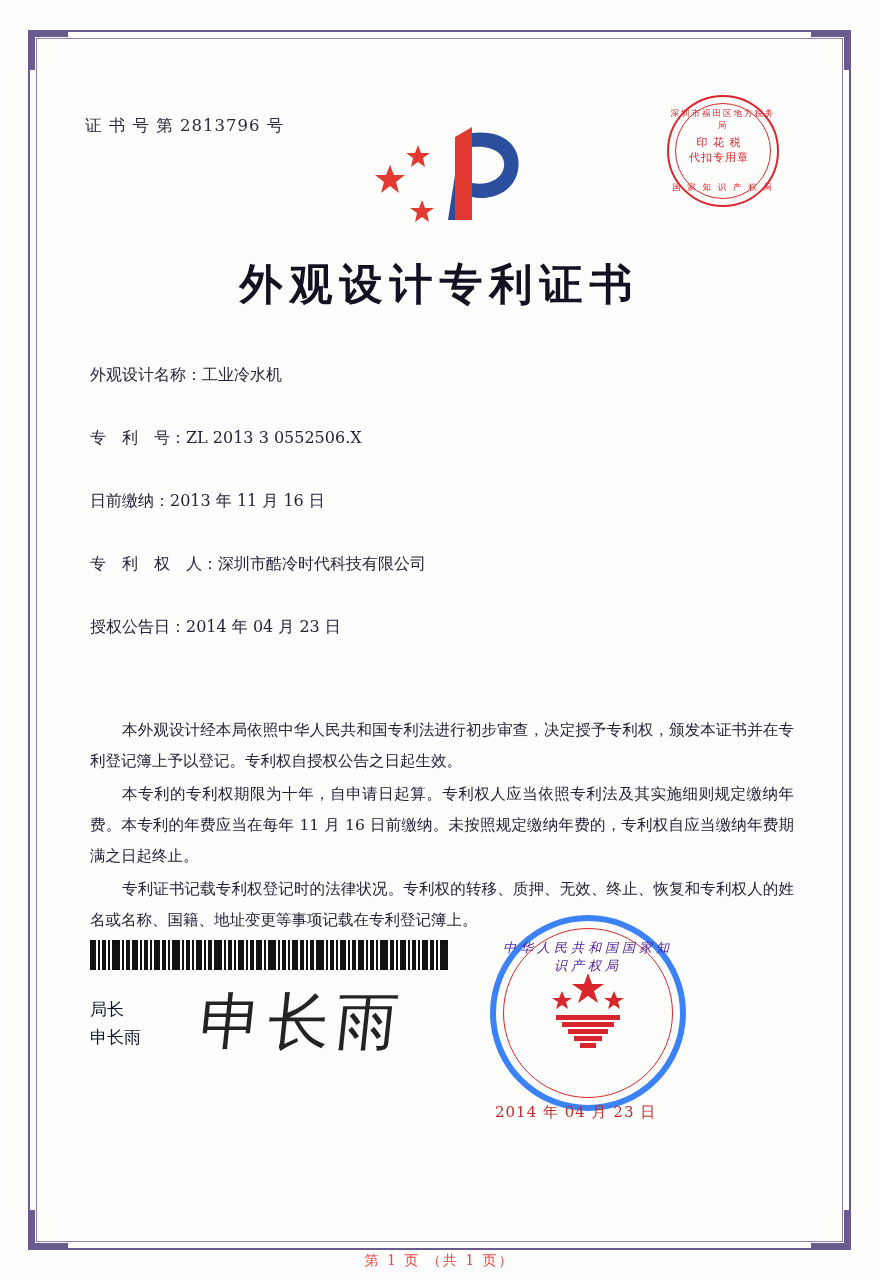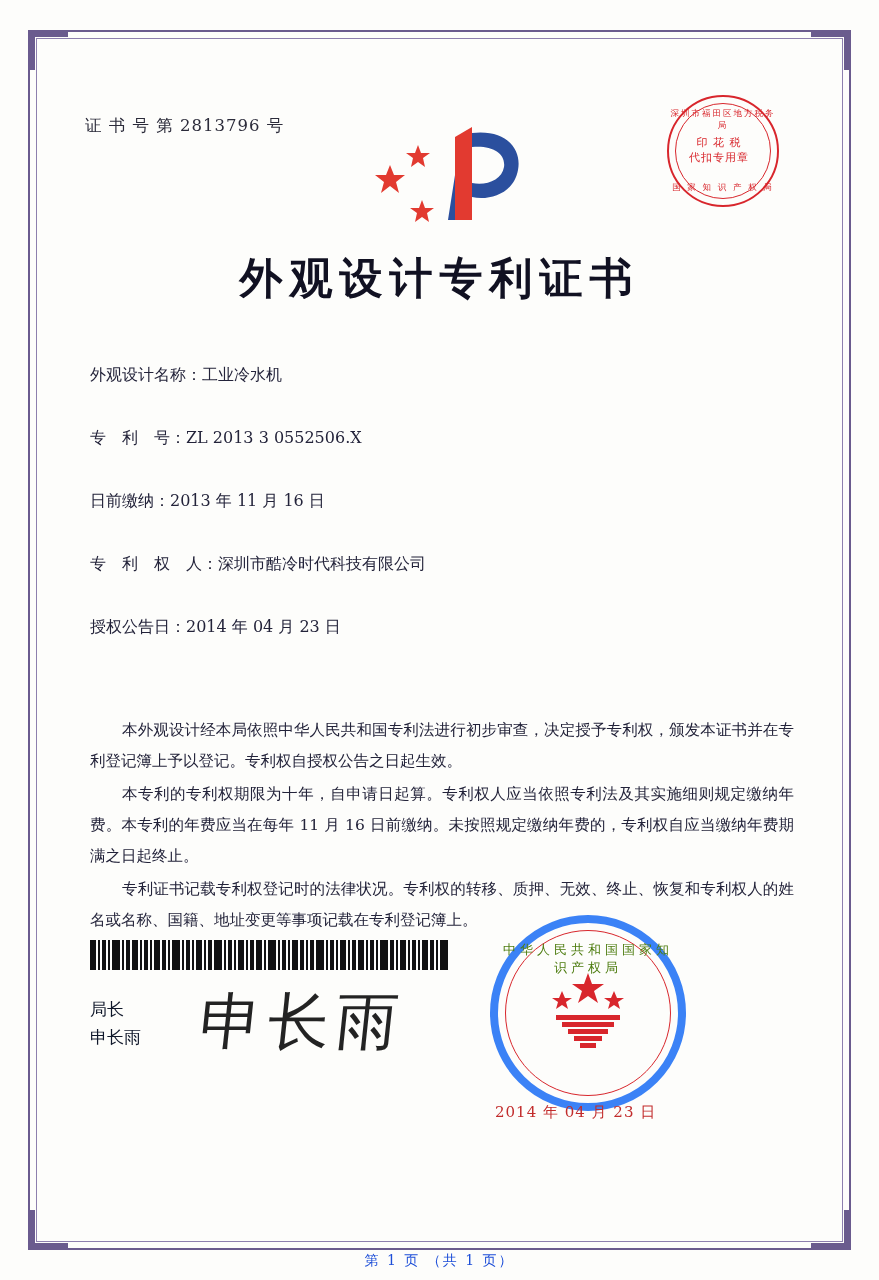--- a/index.html
+++ b/index.html
@@ -94,21 +94,21 @@
     position: absolute;
     left: 0; right: 8px; top: 38px;
     text-align: center;
     font-size: 11px;
     line-height: 15px;
     letter-spacing: 1px;
   }
 
   .title {
     position: absolute;
-    left: 0; right: 0; top: 190px;
+    left: 0; right: 0; top: 196px;
     text-align: center;
     font-size: 43px;
     font-weight: bold;
     letter-spacing: 7px;
     color: #111122;
     font-family: "DejaVu Sans", "Liberation Sans", sans-serif;
   }
 
   
   .fields {
@@ -178,23 +178,24 @@
     letter-spacing: 6px;
     transform: skewX(-6deg);
     opacity: 0.92;
   }
 
   
   .seal {
     position: absolute;
     left: 430px; top: 855px;
     width: 196px; height: 196px;
-    border: 8px solid #3b82f6;
+    border: 6px solid #3b82f6;
     border-radius: 50%;
-    color: #4d7c0f;
+    color: #4c1d95;
+    font-style: italic;
   }
   .seal .ring2 {
     position: absolute;
     left: 7px; top: 7px; right: 7px; bottom: 7px;
     border: 1px solid #d8262c;
     border-radius: 50%;
   }
   .seal .seal-top-text, .seal .seal-bot-text {
     position: absolute;
     left: 0; right: 0;
@@ -216,21 +217,21 @@
     color: #c22c2c;
     font-family: "DejaVu Serif", "Liberation Serif", serif;
     letter-spacing: 1px;
   }
 
   .page-footer {
     position: absolute;
     left: 0; right: 0; bottom: 10px;
     text-align: center;
     font-size: 14px;
-    color: #1d4ed8;
+    color: #ef4444;
     letter-spacing: 2px;
     font-family: "DejaVu Serif", "Liberation Serif", serif;
   }
 </style>
 </head>
 <body>
 
 <div class="page">
 
   <div class="border-outer"></div>

